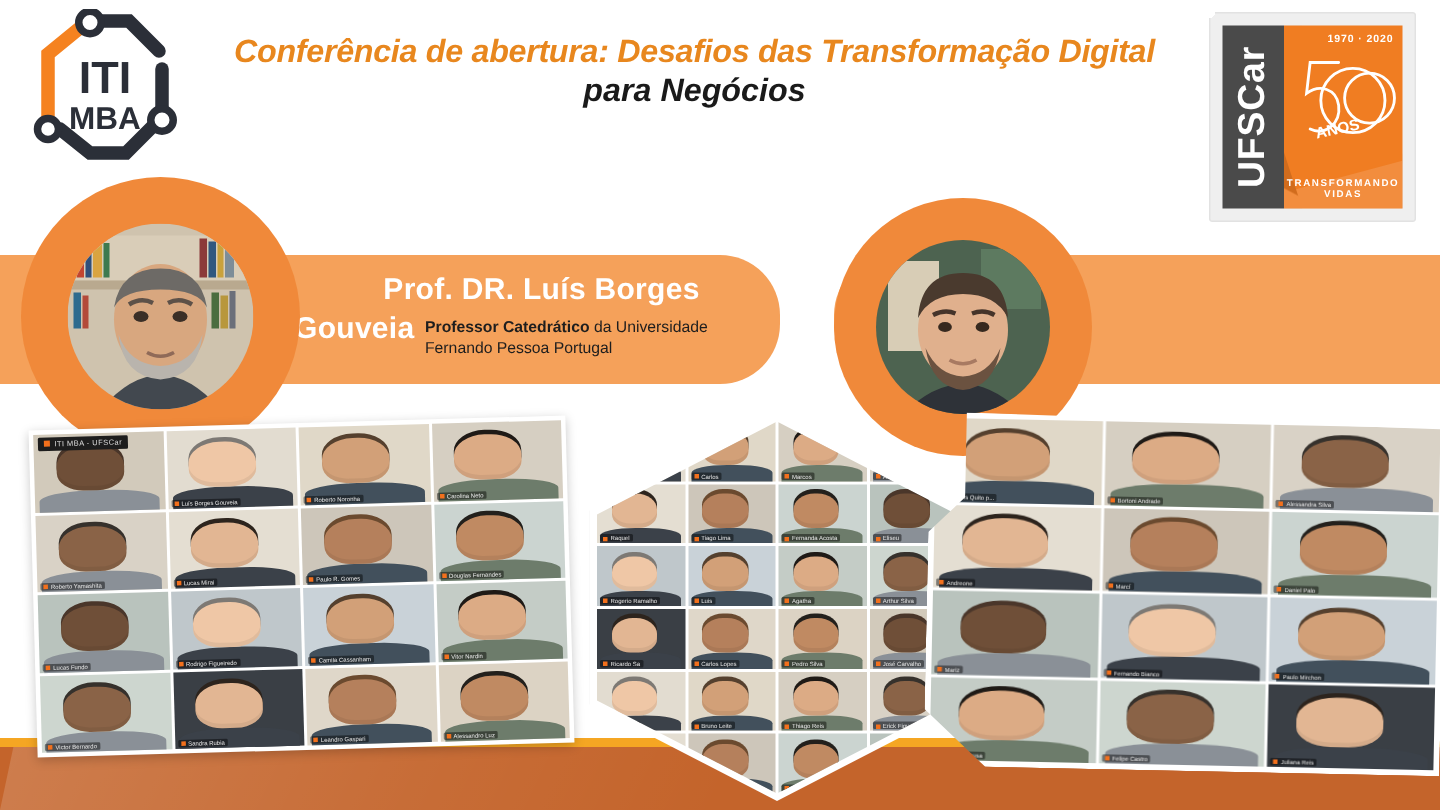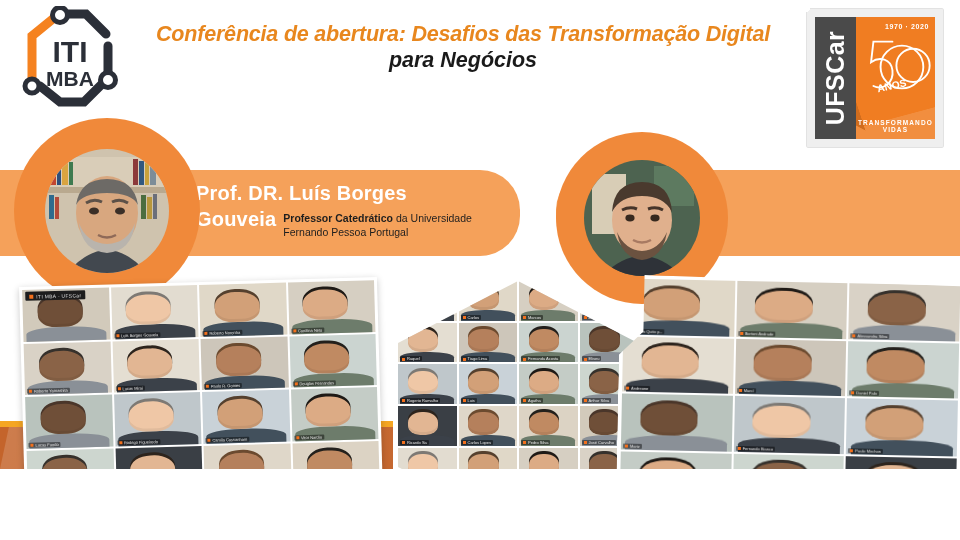--- a/index.html
+++ b/index.html
@@ -1,21 +1,21 @@
 <!DOCTYPE html>
 <html><head>
 <meta charset="utf-8">
 <style>
   html,body{margin:0;padding:0;}
   body{
     width:960px;height:540px;overflow:hidden;
     font-family:"Liberation Sans", sans-serif;
     background:#ffffff;
   }
-  #slide{position:relative;width:960px;height:469px;background:#fff;overflow:hidden;}
+  #slide{position:relative;width:960px;height:540px;background:#fff;overflow:hidden;}
 
   
   .band-dark{position:absolute;left:0;bottom:0;width:960px;height:42px;background:#c4642b;}
   .band-bright{position:absolute;left:0;bottom:42px;width:960px;height:6px;background:#f5a623;}
   .band-reflection{position:absolute;left:0;bottom:0;width:600px;height:42px;
     background:linear-gradient(105deg, rgba(255,255,255,.16) 0%, rgba(255,255,255,.06) 45%, rgba(255,255,255,0) 80%);
     transform:skewX(-12deg);transform-origin:bottom left;}
 
   
   .logo{position:absolute;left:14px;top:6px;width:112px;height:104px;}
@@ -57,21 +57,21 @@
   .avatar{position:absolute;border-radius:50%;background:#f0893a;}
   .avatar.a1{left:14px;top:118px;width:186px;height:186px;}
   .avatar.a2{left:556px;top:132px;width:172px;height:172px;}
   .avatar .photo{position:absolute;border-radius:50%;overflow:hidden;}
   .avatar.a1 .photo{left:31px;top:31px;width:124px;height:124px;}
   .avatar.a2 .photo{left:28px;top:28px;width:116px;height:116px;}
 
   .sp-text{position:absolute;color:#fff;}
   .sp-text.t1{left:196px;top:180px;width:330px;}
   .sp-text.t2{left:730px;top:178px;width:225px;}
-  .sp-name{font-size:20px;font-weight:bold;line-height:1.32;letter-spacing:.2px;}
+  .sp-name{font-size:20px;font-weight:bold;line-height:1.32;letter-spacing:.2px;text-align:center;}
   .sp-role-row{display:flex;align-items:flex-start;gap:7px;}
   .sp-role{color:#1e1e1e;font-size:10.5px;line-height:1.3;margin-top:6px;}
   .sp-role b{font-weight:bold;}
 
   
   .panel{position:absolute;overflow:hidden;}
   .grid{display:grid;width:100%;height:100%;gap:2px;background:#ffffff;}
   .cell{position:relative;overflow:hidden;background:#5a5f63;}
   .cell .nm{position:absolute;left:2px;bottom:1px;font-size:4px;color:#e6e6e6;
      background:rgba(0,0,0,.45);padding:0 2px;border-radius:1px;white-space:nowrap;max-width:94%;overflow:hidden;}

